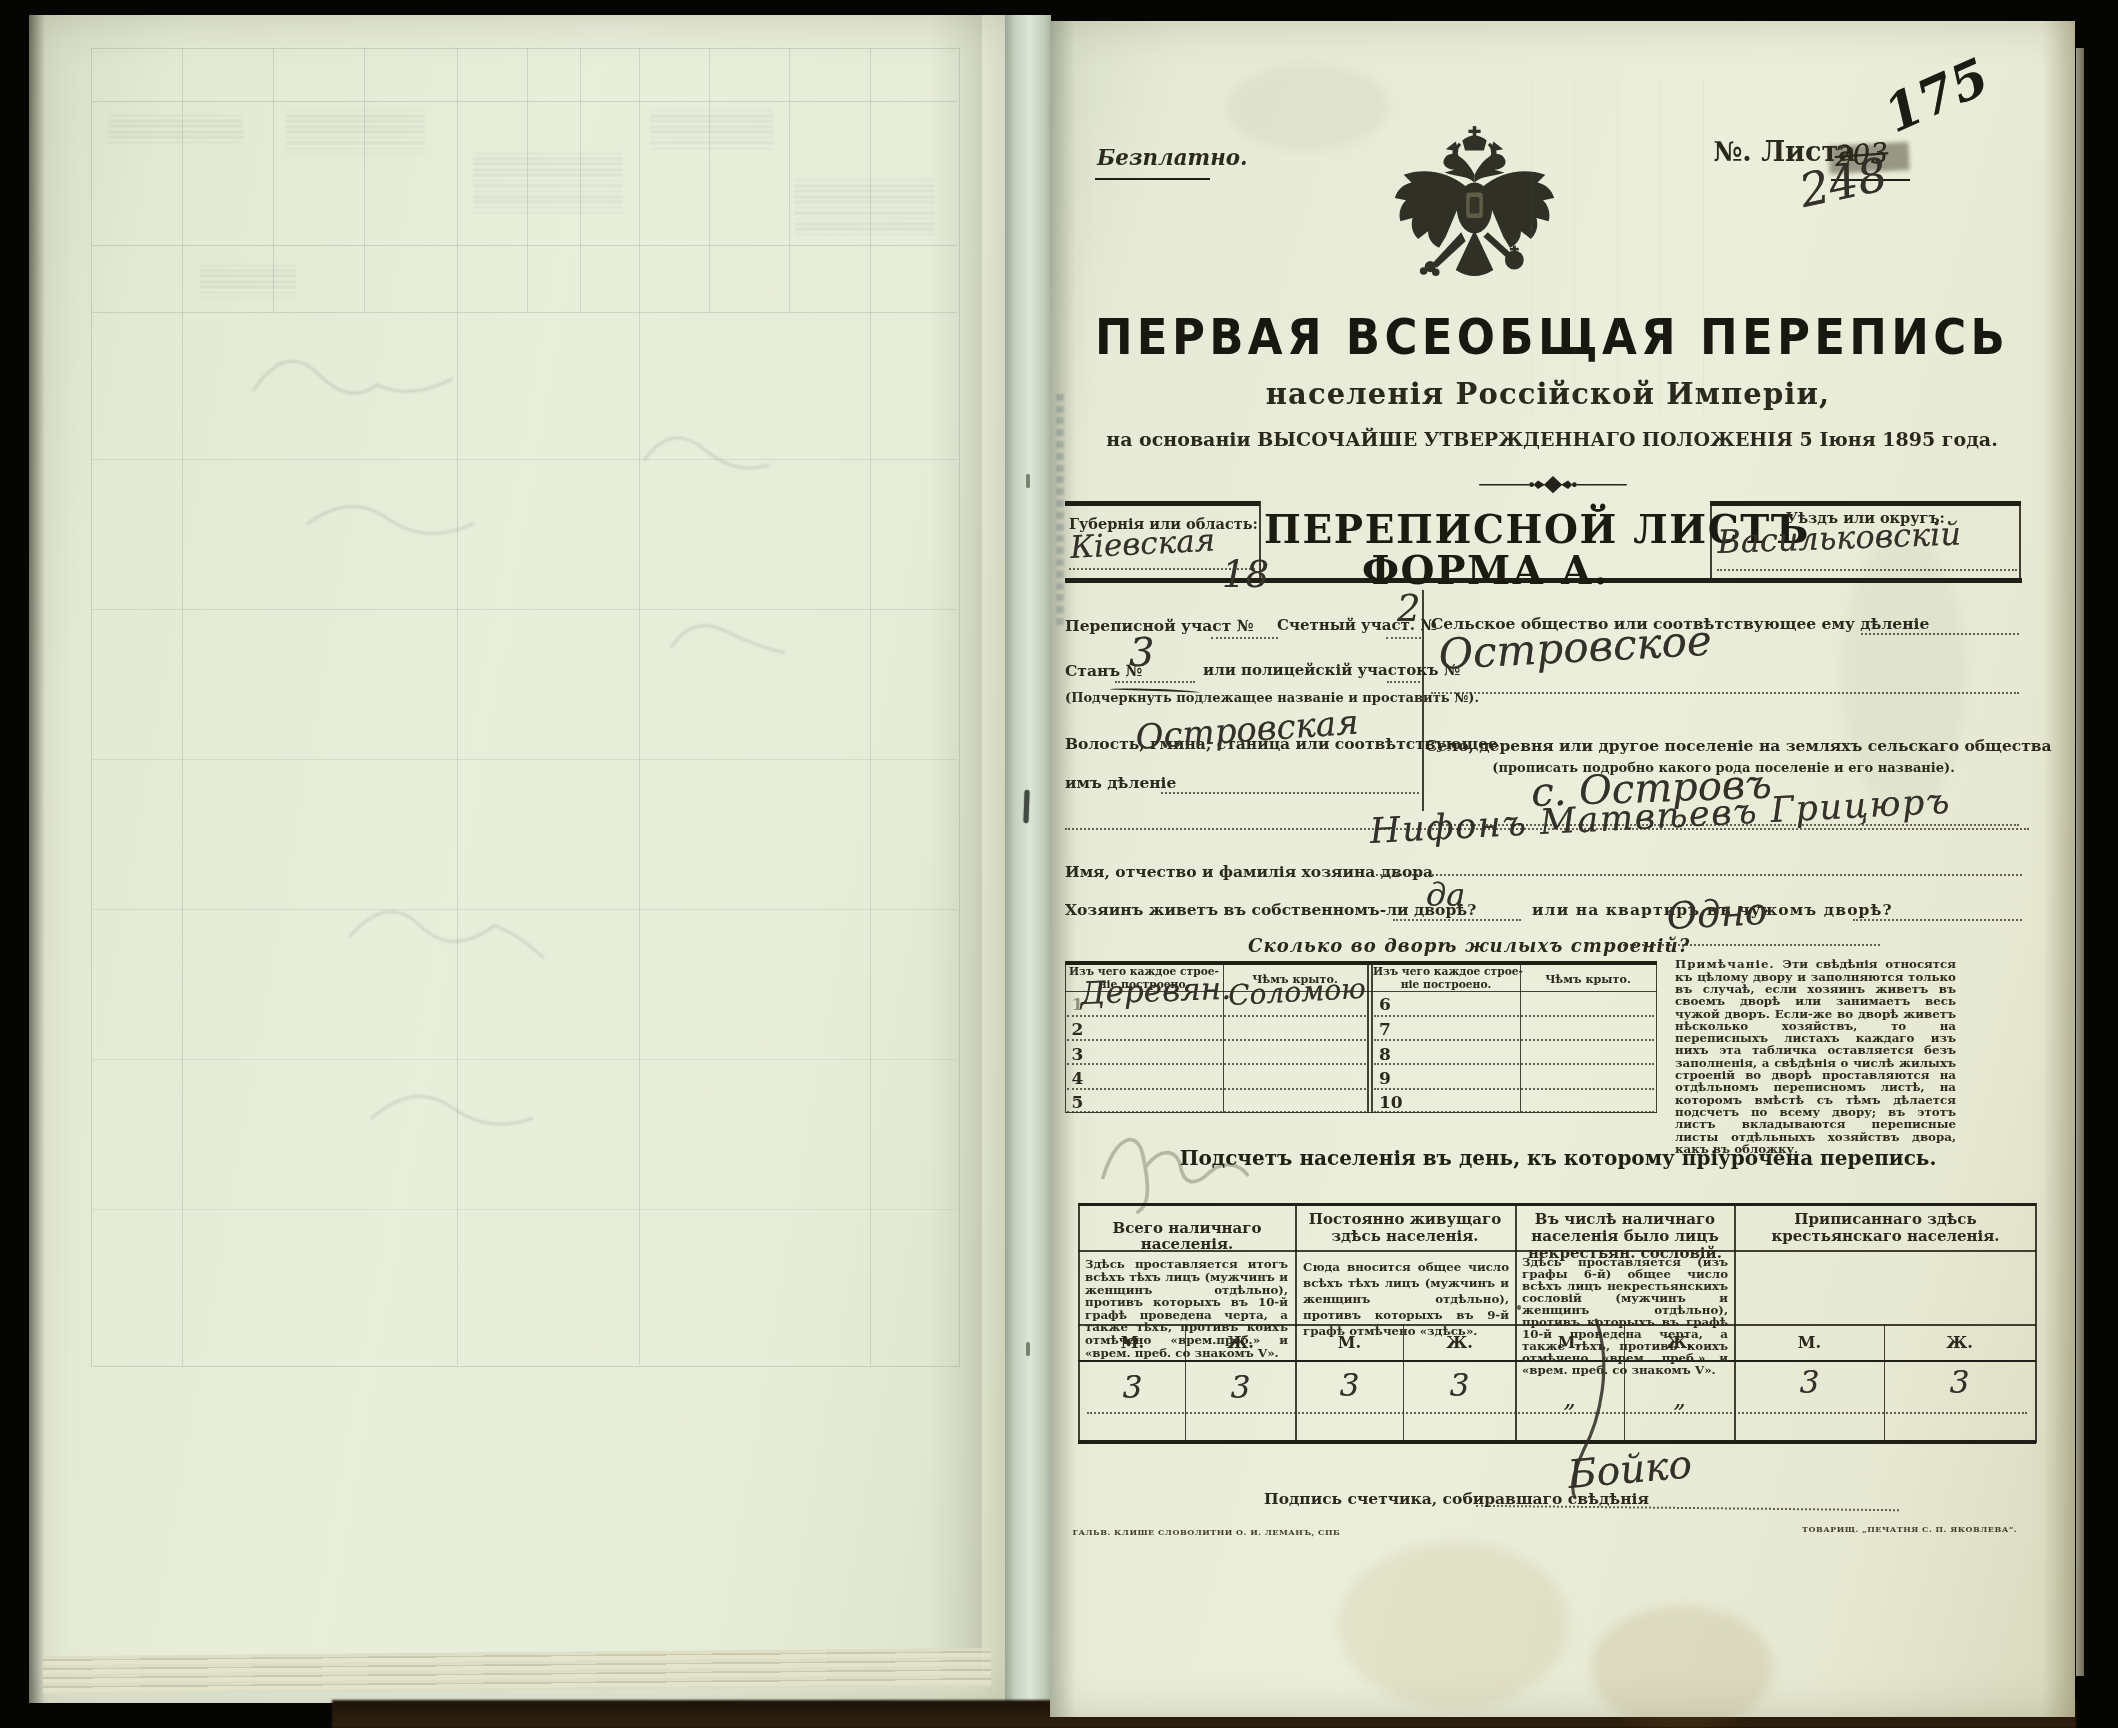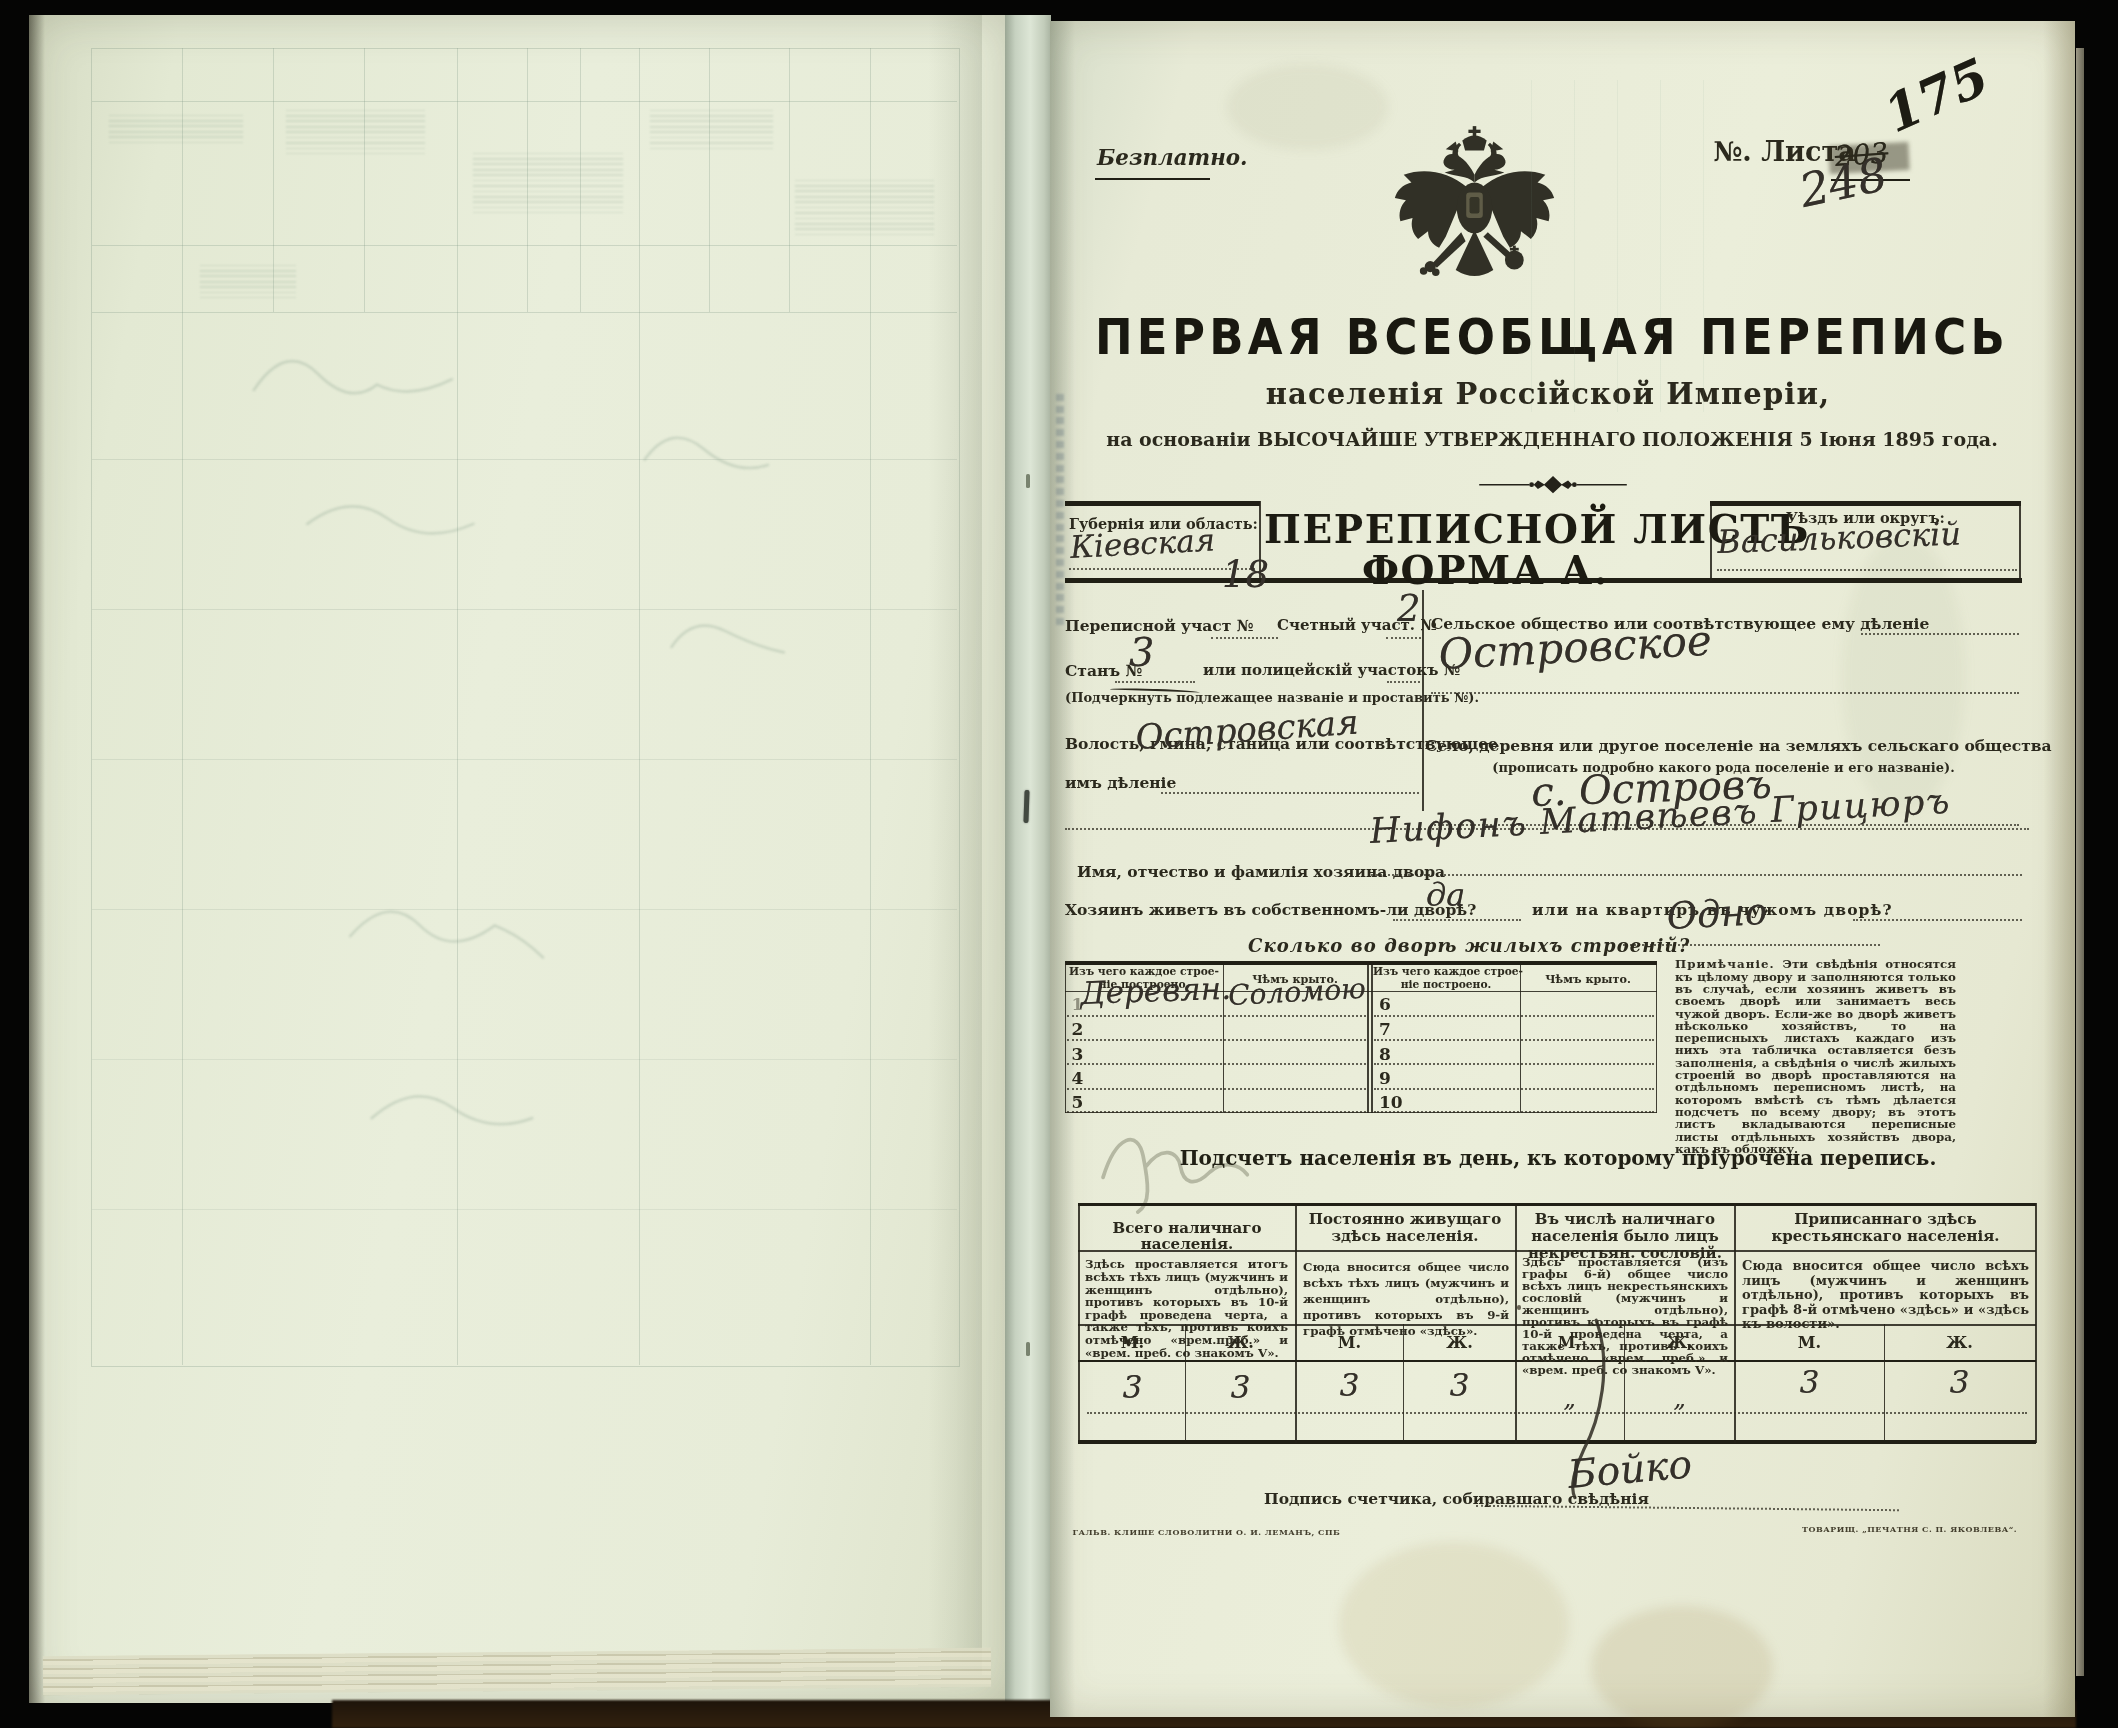--- a/index.html
+++ b/index.html
@@ -208,21 +208,21 @@
     <div class="hw" style="left:390px;top:609px;font-size:42px;transform:rotate(-3deg);">Островское</div>
     <div class="dots" style="left:381px;top:671px;width:588px;"></div>
 
     <div class="lbl ctr" style="left:375px;top:715px;width:597px;font-size:15.5px;">Село, деревня или другое поселеніе на земляхъ сельскаго общества</div>
     <div class="lbl ctr" style="left:375px;top:739px;width:597px;font-size:13px;">(прописать подробно какого рода поселеніе и его названіе).</div>
     <div class="hw" style="left:482px;top:748px;font-size:40px;transform:rotate(-2deg);">с. Островъ</div>
     <div class="dots" style="left:381px;top:803px;width:588px;"></div>
 
     <div class="dots" style="left:15px;top:807px;width:964px;"></div>
 
-    <div class="lbl" style="left:27px;top:841px;font-size:15.5px;">Имя, отчество и фамилія хозяина двора</div>
+    <div class="lbl" style="left:15px;top:841px;font-size:15.5px;">Имя, отчество и фамилія хозяина двора</div>
     <div class="hw" style="left:321px;top:790px;font-size:35px;letter-spacing:1.6px;transform:rotate(-3deg);">Нифонъ Матвѣевъ Грицюръ</div>
     <div class="dots" style="left:321px;top:853px;width:651px;"></div>
 
     <div class="lbl" style="left:15px;top:879px;font-size:15.5px;">Хозяинъ живетъ въ собственномъ-ли дворѣ?</div>
     <div class="dots" style="left:343px;top:898px;width:128px;"></div>
     <div class="hw" style="left:376px;top:855px;font-size:32px;">да</div>
     <div class="lbl" style="left:482px;top:879px;font-size:15.5px;letter-spacing:1.1px;">или на квартирѣ въ чужомъ дворѣ?</div>
     <div class="dots" style="left:803px;top:898px;width:169px;"></div>
 
     <div class="lbl" style="left:198px;top:914px;font-size:18px;font-style:italic;letter-spacing:1.1px;">Сколько во дворѣ жилыхъ строеній?</div>
@@ -298,21 +298,20 @@
     <div class="dots" style="left:37px;top:1391px;width:940px;"></div>
 
     <div class="lbl ctr" style="left:32px;top:1199px;width:210px;font-size:15px;white-space:normal;line-height:16px;">Всего наличнаго населенія.</div>
     <div class="lbl ctr" style="left:249px;top:1190px;width:212px;font-size:15px;white-space:normal;line-height:17px;">Постоянно живущаго здѣсь населенія.</div>
     <div class="lbl ctr" style="left:469px;top:1190px;width:212px;font-size:15px;white-space:normal;line-height:17px;">Въ числѣ наличнаго населенія было лицъ некрестьян. сословій.</div>
     <div class="lbl ctr" style="left:689px;top:1190px;width:293px;font-size:15px;white-space:normal;line-height:17px;">Приписаннаго здѣсь крестьянскаго населенія.</div>
 
     <div class="desc-txt" style="left:35px;top:1237px;width:203px;">Здѣсь проставляется итогъ всѣхъ тѣхъ лицъ (мужчинъ и женщинъ отдѣльно), противъ которыхъ въ 10-й графѣ проведена черта, а также тѣхъ, противъ коихъ отмѣчено «врем.преб.» и «врем. преб. со знакомъ V».</div>
     <div class="desc-txt" style="left:253px;top:1238px;width:206px;line-height:16px;">Сюда вносится общее число всѣхъ тѣхъ лицъ (мужчинъ и женщинъ отдѣльно), противъ которыхъ въ 9-й графѣ отмѣчено «здѣсь».</div>
     <div class="desc-txt" style="left:472px;top:1235px;width:206px;line-height:12px;">Здѣсь проставляется (изъ графы 6-й) общее число всѣхъ лицъ некрестьянскихъ сословій (мужчинъ и женщинъ отдѣльно), противъ которыхъ въ графѣ 10-й проведена черта, а также тѣхъ, противъ коихъ отмѣчено «врем. преб.» и «врем. преб. со знакомъ V».</div>
-    <div class="desc-txt" style="left:692px;top:1238px;width:287px;font-size:13px;line-height:14.5px;">Сюда вносится общее число всѣхъ лицъ (мужчинъ и женщинъ отдѣльно), противъ которыхъ въ графѣ 8-й отмѣчено «здѣсь» и «здѣсь къ волости».</div>
 
     <div class="lbl ctr" style="left:61px;top:1312px;width:43px;font-size:16px;">М.</div>
     <div class="lbl ctr" style="left:169px;top:1312px;width:43px;font-size:16px;">Ж.</div>
     <div class="lbl ctr" style="left:278px;top:1312px;width:43px;font-size:16px;">М.</div>
     <div class="lbl ctr" style="left:388px;top:1312px;width:43px;font-size:16px;">Ж.</div>
     <div class="lbl ctr" style="left:498px;top:1312px;width:43px;font-size:16px;">М.</div>
     <div class="lbl ctr" style="left:608px;top:1312px;width:43px;font-size:16px;">Ж.</div>
     <div class="lbl ctr" style="left:738px;top:1312px;width:43px;font-size:16px;">М.</div>
     <div class="lbl ctr" style="left:888px;top:1312px;width:43px;font-size:16px;">Ж.</div>
 

